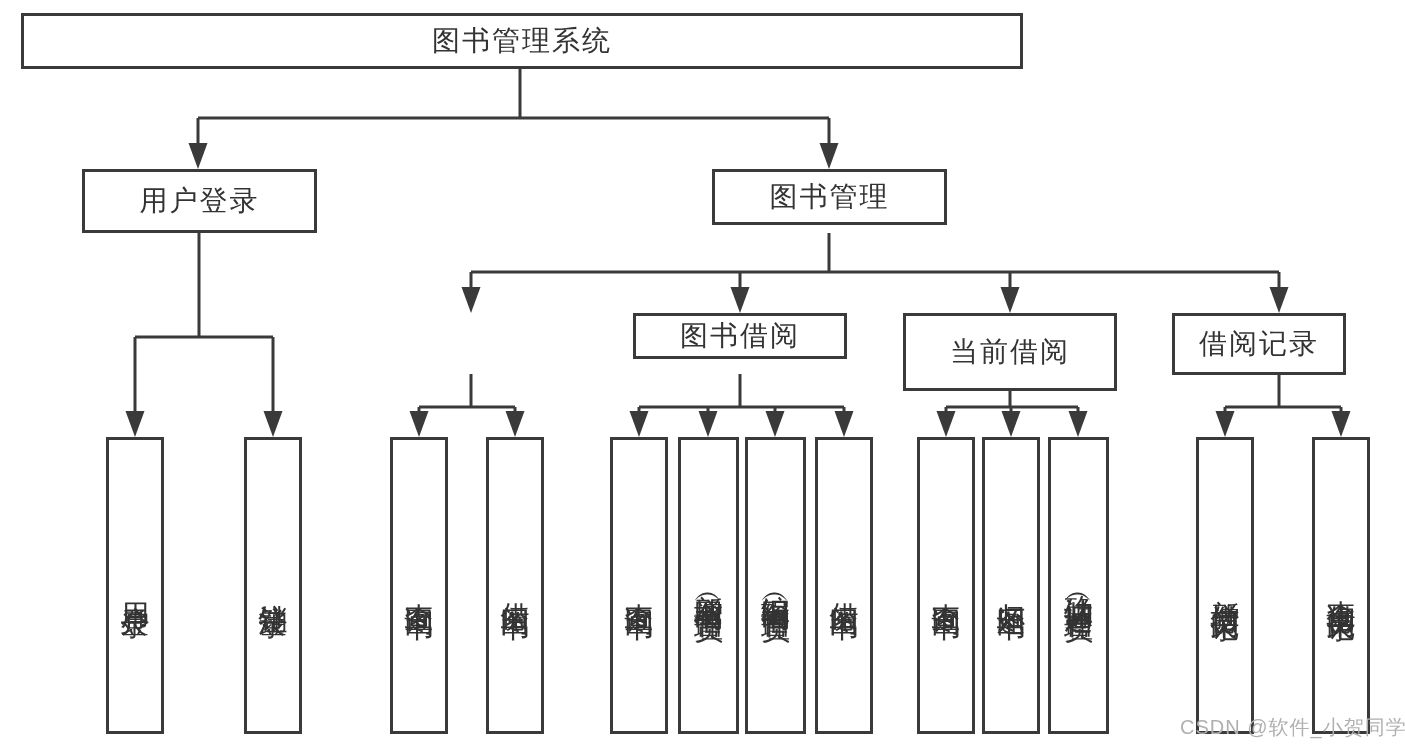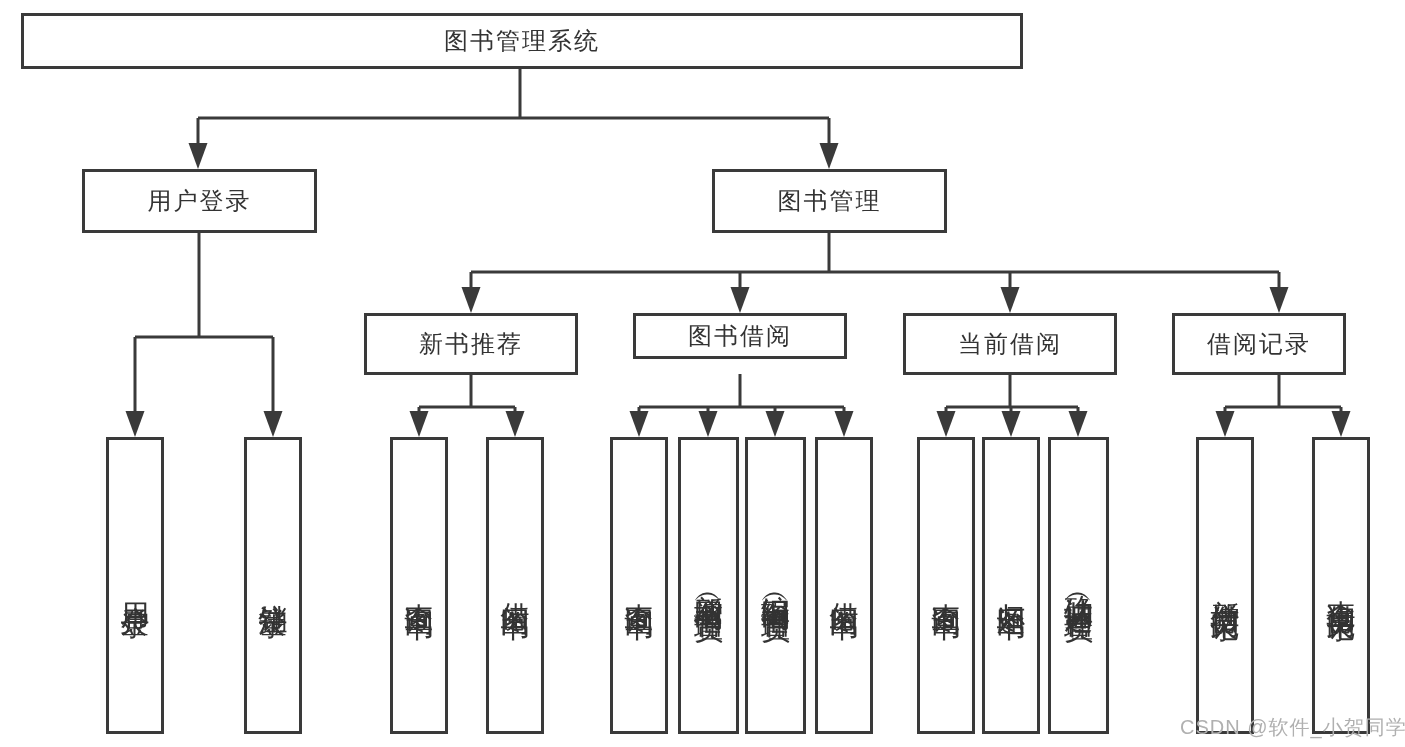--- a/index.html
+++ b/index.html
@@ -5,21 +5,21 @@
   html,body{margin:0;padding:0;background:var(--background,#ffffff);}
   body{width:1405px;height:747px;overflow:hidden;
        font-family:"Liberation Sans","DejaVu Sans",sans-serif;}
   .stage{position:relative;width:1405px;height:747px;background:var(--background,#ffffff);}
   svg.connectors{position:absolute;left:0;top:0;z-index:1;}
   .trunk{fill:none;stroke:var(--line,#3a3a3a);stroke-width:3;}
   .ah{fill:var(--line,#3a3a3a);stroke:none;}
   .box{position:absolute;box-sizing:border-box;background:#ffffff;
        border:3px solid var(--line,#3a3a3a);
        display:flex;align-items:center;justify-content:center;z-index:2;}
-  .box.h span{font-size:24px;letter-spacing:2px;color:var(--text,#333333);white-space:nowrap;}
+  .box.h span{font-size:28px;letter-spacing:2px;color:var(--text,#333333);white-space:nowrap;}
   .box.v span{writing-mode:vertical-rl;text-orientation:mixed;
        font-size:29px;letter-spacing:3px;color:var(--text,#333333);line-height:1;}
   .watermark{position:absolute;left:1180px;top:714px;z-index:3;
        font-size:20px;letter-spacing:1px;color:var(--watermark,#b0b0b0);white-space:nowrap;}
 </style>
 </head>
 <body>
 
 <div class="stage">
 
@@ -55,31 +55,28 @@
     </g>
   </svg>
 
   <div class="box h" style="left:21px;top:13px;width:1002px;height:56px">
     <span>图书管理系统</span>
   </div>
 
   <div class="box h" style="left:82px;top:169px;width:235px;height:64px">
     <span>用户登录</span>
   </div>
-  <div class="box h" style="left:712px;top:169px;width:235px;height:64px">
+  <div class="box h" style="left:712px;top:169px;width:235px;height:56px">
     <span>图书管理</span>
   </div>
 
-  <div class="box h" style="left:364px;top:313px;width:214px;height:62px">
-    <span>新书推荐</span>
-  </div>
   <div class="box h" style="left:633px;top:313px;width:214px;height:46px">
     <span>图书借阅</span>
   </div>
-  <div class="box h" style="left:903px;top:313px;width:214px;height:62px">
+  <div class="box h" style="left:903px;top:313px;width:214px;height:78px">
     <span>当前借阅</span>
   </div>
   <div class="box h" style="left:1172px;top:313px;width:174px;height:62px">
     <span>借阅记录</span>
   </div>
 
   <div class="box v" style="left:106px;top:437px;width:58px;height:297px">
     <span>用户登录</span>
   </div>
   <div class="box v" style="left:244px;top:437px;width:58px;height:297px">

